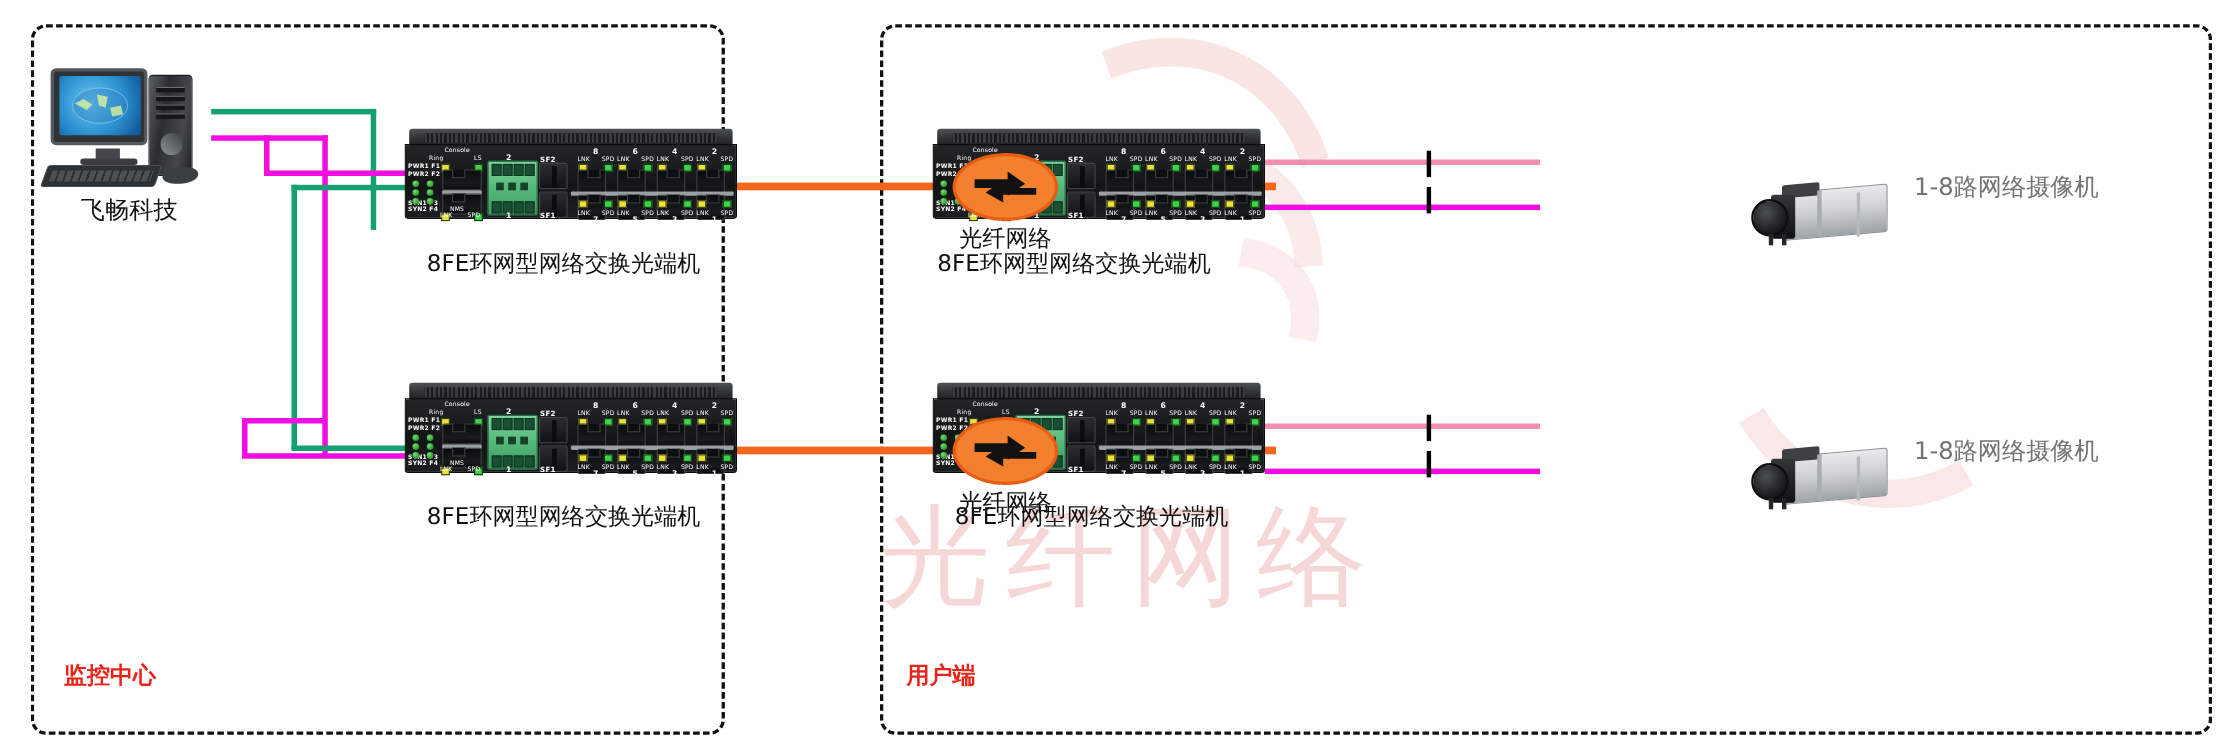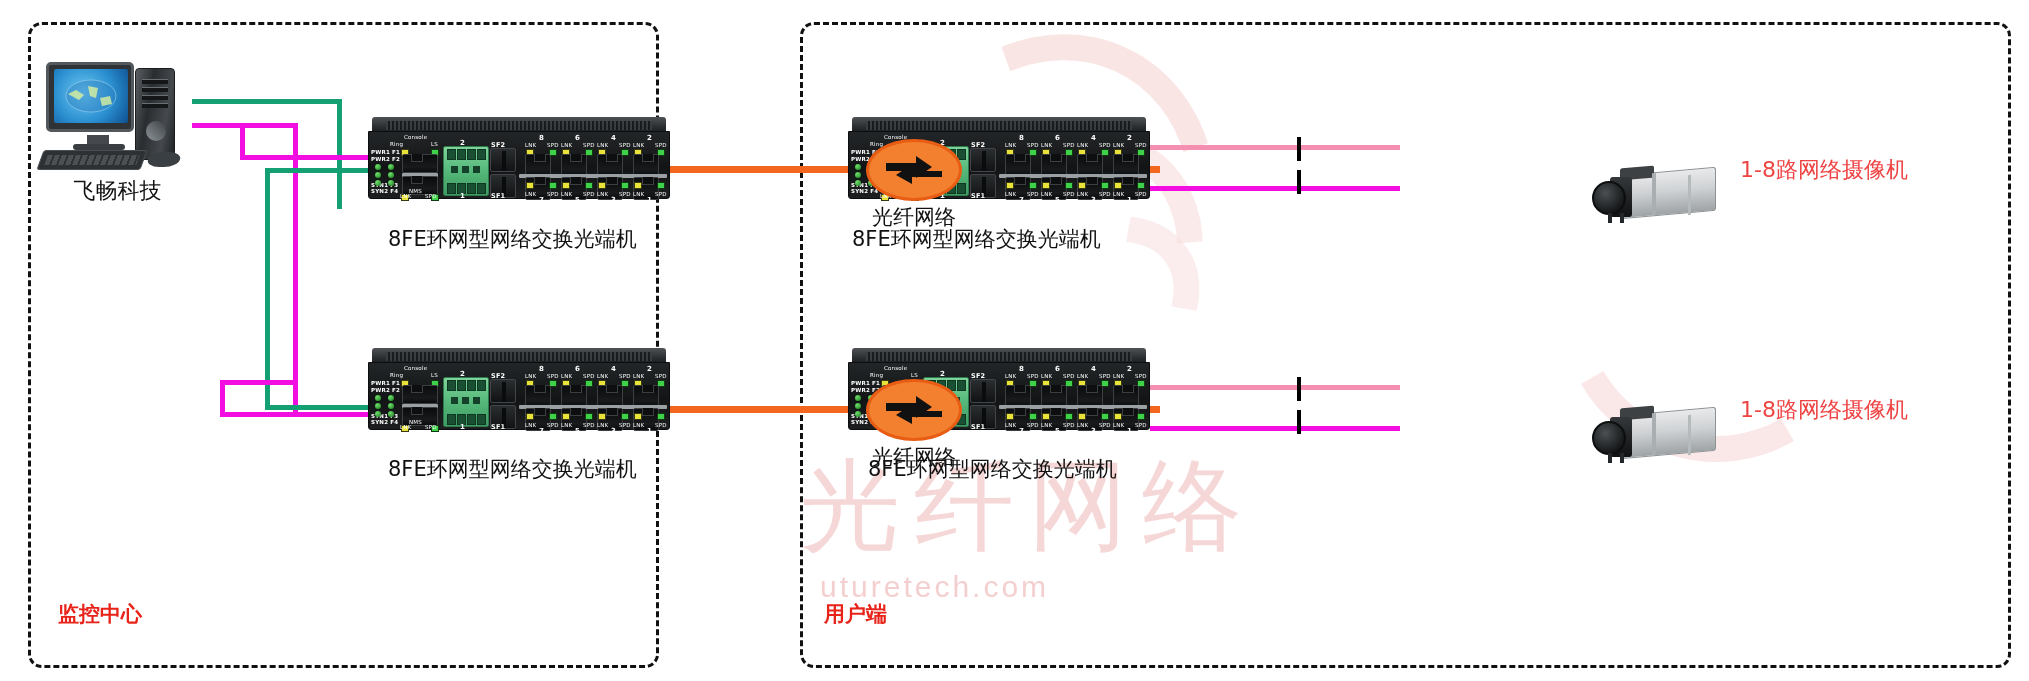--- a/index.html
+++ b/index.html
@@ -109,37 +109,36 @@
        border:1px solid #8d9295;box-sizing:border-box;transform:skewY(-5deg);}
   .cam .seam{position:absolute;left:62px;top:8px;width:4px;height:42px;background:#a9aeb1;transform:skewY(-5deg);}
   .cam .seam2{position:absolute;left:98px;top:10px;width:3px;height:40px;background:#b5babd;transform:skewY(-5deg);}
   .cam .lens{position:absolute;left:2px;top:16px;width:34px;height:34px;border-radius:50%;
        background:radial-gradient(circle at 38% 34%,#4b5053,#17191a 70%);border:2px solid #0d0e0f;box-sizing:border-box;}
   .cam .lensb{position:absolute;left:20px;top:12px;width:22px;height:40px;border-radius:3px;
        background:linear-gradient(180deg,#34383b,#101112);}
   .cam .foot{position:absolute;left:18px;top:48px;width:4px;height:10px;background:#23262a;}
   .cam .foot2{position:absolute;left:30px;top:48px;width:4px;height:10px;background:#23262a;}
   .cam .hood{position:absolute;left:30px;top:2px;width:34px;height:12px;background:#3d4144;transform:skewY(-5deg);border-radius:2px;}
-  .cam-caption{position:absolute;font-size:22px;color:#ef4444;white-space:nowrap;z-index:6;
+  .cam-caption{position:absolute;font-size:22px;color:#737373;white-space:nowrap;z-index:6;
        font-family:"DejaVu Sans",sans-serif;}
 
   .dashv{position:absolute;width:4px;background:#000;z-index:4;}
 </style>
 </head>
 <body>
 
 <div class="stage">
 
   <div class="wm">
     <div class="wm-swirl w1"></div>
     <div class="wm-swirl w2"></div>
     <div class="wm-swirl w3"></div>
     <div class="wm-swirl w4"></div>
     <div class="wm-text">光纤网络</div>
-    <div class="wm-sub">uturetech.com</div>
   </div>
 
   <div class="zone" id="zone-co"></div>
   <div class="zone" id="zone-cust"></div>
   <div class="zone-label" id="label-co">监控中心</div>
   <div class="zone-label" id="label-cust">用户端</div>
 
   <div class="pc">
     <div class="monitor">
       <div class="screen">

